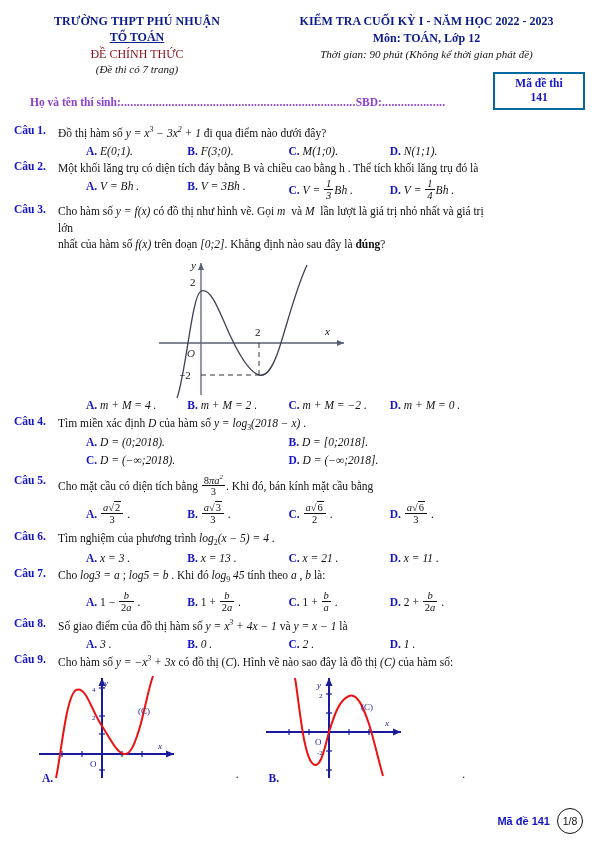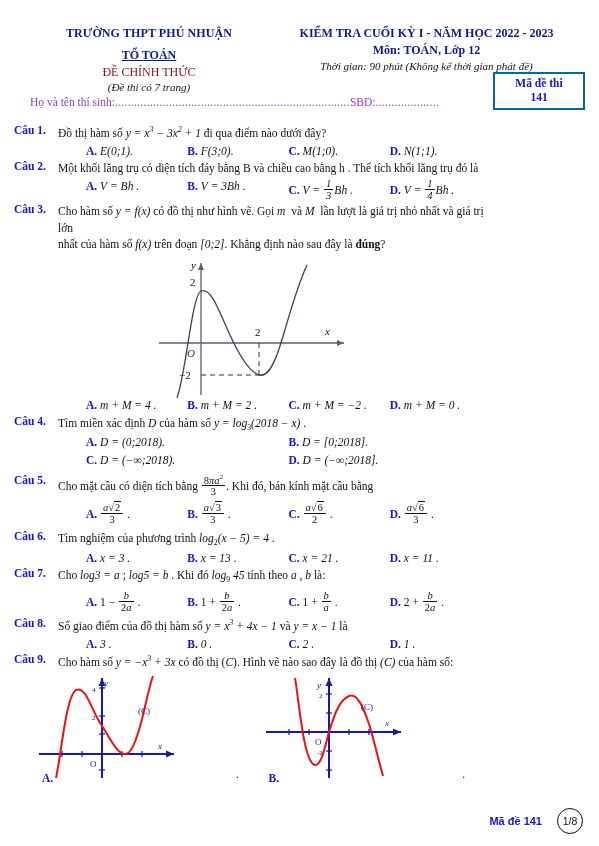--- a/index.html
+++ b/index.html
@@ -5,44 +5,44 @@
   html,body{margin:0;padding:0;}
   body{
     width:599px;height:846px;
     background:#ffffff;
     font-family:"Liberation Serif","DejaVu Serif",serif;
     font-size:11.5px;
     color:#111;
     position:relative;
     overflow:hidden;
   }
-  .page{position:relative;width:599px;height:846px;padding:12px;box-sizing:border-box;}
+  .page{position:relative;width:599px;height:846px;padding:0;box-sizing:border-box;}
 
   
   .header{display:flex;padding:14px 12px 0 12px;box-sizing:border-box;}
   .hdr-left{width:250px;text-align:center;}
   .hdr-right{flex:1;text-align:center;padding-left:4px;}
   .school{font-weight:bold;font-size:12px;color:#0a1b8c;letter-spacing:.1px;}
-  .dept{font-weight:bold;font-size:12px;color:#0a1b8c;text-decoration:underline;margin-top:7px;}
+  .dept{font-weight:bold;font-size:12px;color:#0a1b8c;text-decoration:underline;margin-top:1px;}
   .official{font-weight:normal;font-size:12px;color:#8a0f17;margin-top:2px;}
   .pages{font-style:italic;font-size:11px;color:#111;margin-top:1px;}
   .exam-title{font-weight:bold;font-size:12px;color:#0a1b8c;}
   .subject{font-weight:bold;font-size:12px;color:#0a1b8c;margin-top:2px;}
   .duration{font-style:italic;font-size:11px;color:#111;margin-top:2px;}
 
   .code-box{
     position:absolute;right:14px;top:72px;
     width:88px;border:2px solid #0369a1;
     text-align:center;padding:2px 0 3px 0;
     color:#1414c8;font-weight:bold;font-size:11.5px;line-height:1.25;
   }
 
   .namerow{
     position:absolute;left:30px;top:96px;width:470px;
-    color:#8d3fd0;font-weight:normal;font-size:11.5px;
+    color:#8d3fd0;font-weight:bold;font-size:11.5px;
     white-space:nowrap;overflow:hidden;
   }
   .dots{letter-spacing:.3px;}
 
   
   .qlist{position:absolute;top:124px;left:0;width:507px;}
   .q{display:flex;margin-bottom:1px;padding:0 16px 0 14px;box-sizing:border-box;}
   .qlabel{color:#1414c8;font-weight:bold;width:44px;flex:none;font-size:11.5px;}
   .qbody{flex:1;font-size:11.5px;line-height:1.45;}
   .stem{display:block;}
@@ -72,21 +72,21 @@
 
   
   .footer{
     position:absolute;right:16px;bottom:12px;
     display:flex;align-items:center;gap:7px;
   }
   .fcode{color:#1414c8;font-weight:bold;font-size:11px;font-family:"Liberation Sans",sans-serif;}
   .fpage{
     width:24px;height:24px;border:1.4px solid #111;border-radius:50%;
     display:flex;align-items:center;justify-content:center;
-    font-size:10.5px;font-family:"Liberation Sans",sans-serif;color:#111;margin-left:8px;
+    font-size:10.5px;font-family:"Liberation Sans",sans-serif;color:#111;
   }
 </style>
 </head>
 <body>
 
 <div class="page">
 
   <div class="header">
     <div class="hdr-left">
       <div class="school">TRƯỜNG THPT PHÚ NHUẬN</div>

